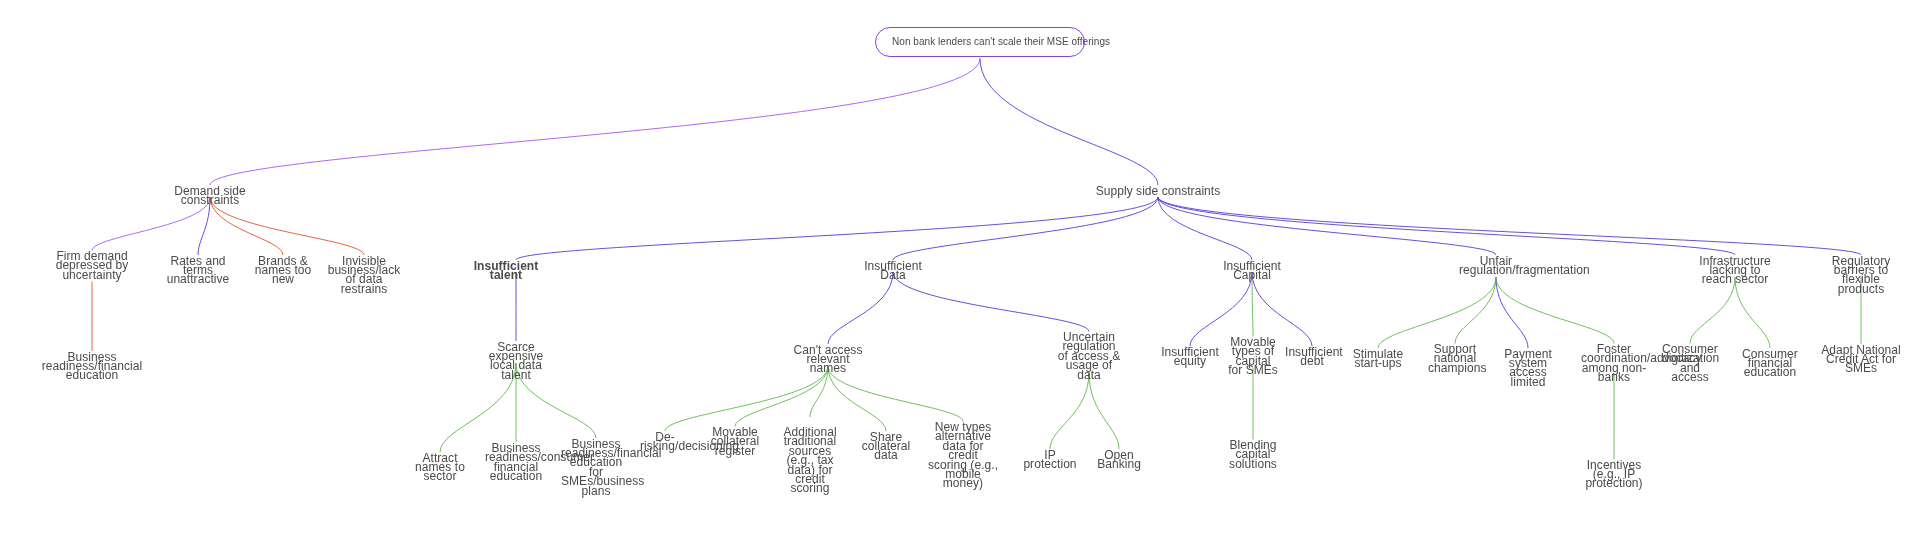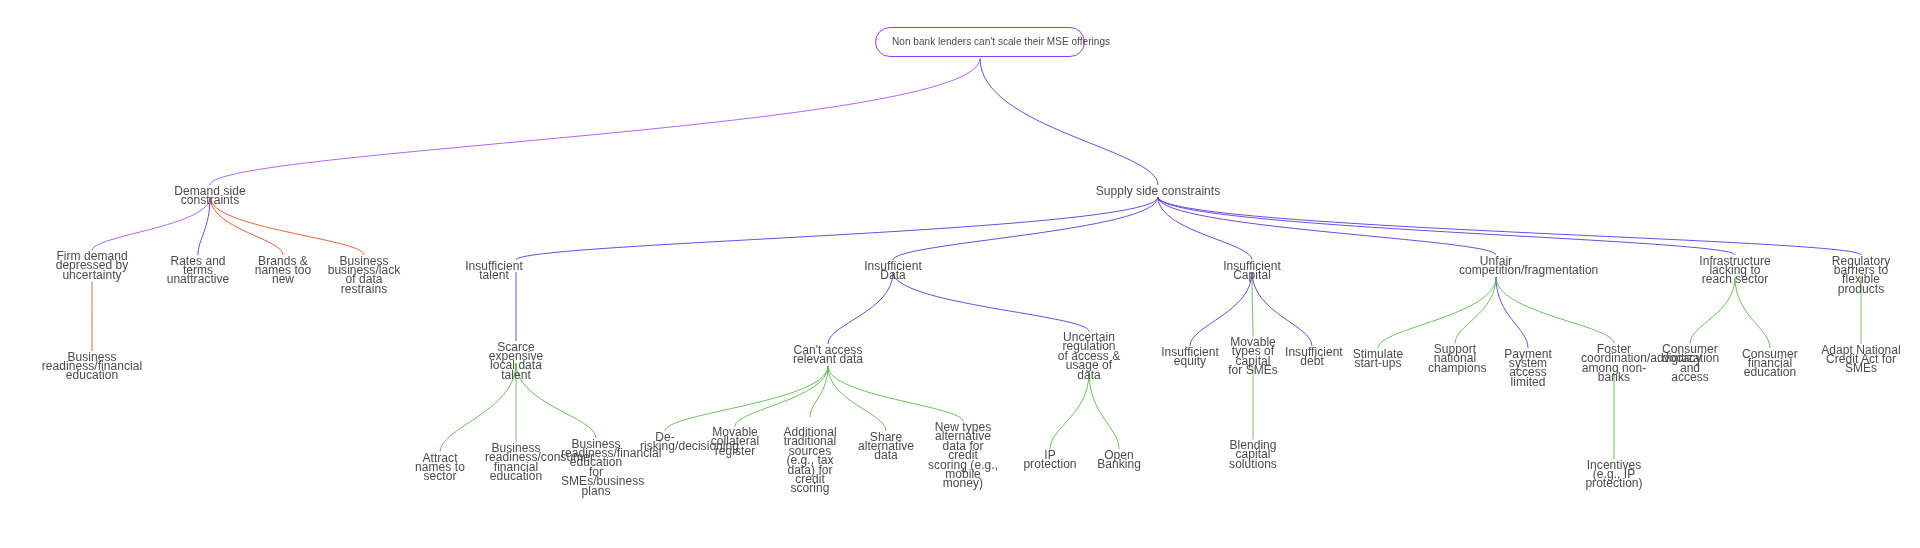--- a/index.html
+++ b/index.html
@@ -94,43 +94,43 @@
       <path d="M1735,277 C1735,316.05 1770,328.12 1770,348" fill="none" stroke="#5cb946" stroke-width="0.9"></path>
       <path d="M1861,277 C1861,313.85 1861,325.24 1861,344" fill="none" stroke="#5cb946" stroke-width="0.9"></path>
     </svg>
   <div id="nodes">
       <div class="node root" style="width: 210px; left: 875px; top: 27px;">Non bank lenders can't scale their MSE offerings</div>
       <div class="node" style="width: 130px; left: 145px; top: 186.5px;">Demand side constraints</div>
       <div class="node" style="width: 130px; left: 1093px; top: 186.5px;">Supply side constraints</div>
       <div class="node" style="width: 80px; left: 52px; top: 252px;">Firm demand depressed by uncertainty</div>
       <div class="node" style="width: 76px; left: 160px; top: 256.5px;">Rates and terms unattractive</div>
       <div class="node" style="width: 72px; left: 247px; top: 256.5px;">Brands &amp; names too new</div>
-      <div class="node" style="width: 78px; left: 325px; top: 256.5px;">Business business/lack of data restrains</div>
+      <div class="node" style="width: 78px; left: 325px; top: 256.5px;">Invisible business/lack of data restrains</div>
       <div class="node" style="width: 120px; left: 32px; top: 352.5px;">Business readiness/financial education</div>
-      <div class="node" style="width: 68px; left: 460px; top: 261.5px;">Insufficient talent</div>
+      <div class="node" style="width: 68px; left: 472px; top: 261.5px; font-weight: bold;">Insufficient talent</div>
       <div class="node" style="width: 64px; left: 484px; top: 342.5px;">Scarce expensive local data talent</div>
       <div class="node" style="width: 62px; left: 409px; top: 453.5px;">Attract names to sector</div>
       <div class="node" style="width: 62px; left: 485px; top: 444px;">Business readiness/consumer financial education</div>
       <div class="node" style="width: 70px; left: 561px; top: 439.5px;">Business readiness/financial education for SMEs/business plans</div>
       <div class="node" style="width: 66px; left: 860px; top: 261.5px;">Insufficient Data</div>
-      <div class="node" style="width: 72px; left: 792px; top: 345.5px;">Can't access relevant data</div>
+      <div class="node" style="width: 72px; left: 792px; top: 345.5px;">Can't access relevant names</div>
       <div class="node" style="width: 50px; left: 640px; top: 432.5px;">De-risking/decisioning</div>
       <div class="node" style="width: 50px; left: 710px; top: 428px;">Movable collateral register</div>
       <div class="node" style="width: 58px; left: 781px; top: 428px;">Additional traditional sources (e.g., tax data) for credit scoring</div>
-      <div class="node" style="width: 62px; left: 855px; top: 432.5px;">Share alternative data</div>
+      <div class="node" style="width: 62px; left: 855px; top: 432.5px;">Share collateral data</div>
       <div class="node" style="width: 72px; left: 927px; top: 423px;">New types alternative data for credit scoring (e.g., mobile money)</div>
       <div class="node" style="width: 66px; left: 1056px; top: 333px;">Uncertain regulation of access &amp; usage of data</div>
       <div class="node" style="width: 58px; left: 1021px; top: 450.5px;">IP protection</div>
       <div class="node" style="width: 62px; left: 1088px; top: 450.5px;">Open Banking</div>
       <div class="node" style="width: 66px; left: 1219px; top: 261.5px;">Insufficient Capital</div>
       <div class="node" style="width: 58px; left: 1161px; top: 347.5px;">Insufficient equity</div>
       <div class="node" style="width: 50px; left: 1228px; top: 338px;">Movable types of capital for SMEs</div>
       <div class="node" style="width: 54px; left: 1285px; top: 347.5px;">Insufficient debt</div>
       <div class="node" style="width: 52px; left: 1227px; top: 441px;">Blending capital solutions</div>
-      <div class="node" style="width: 74px; left: 1459px; top: 256.5px;">Unfair competition/fragmentation</div>
+      <div class="node" style="width: 74px; left: 1459px; top: 256.5px;">Unfair regulation/fragmentation</div>
       <div class="node" style="width: 54px; left: 1351px; top: 349.5px;">Stimulate start-ups</div>
       <div class="node" style="width: 54px; left: 1428px; top: 345px;">Support national champions</div>
       <div class="node" style="width: 70px; left: 1493px; top: 349.5px;">Payment system access limited</div>
       <div class="node" style="width: 66px; left: 1581px; top: 345px;">Foster coordination/advocacy among non-banks</div>
       <div class="node" style="width: 66px; left: 1581px; top: 460.5px;">Incentives (e.g., IP protection)</div>
       <div class="node" style="width: 76px; left: 1697px; top: 256.5px;">Infrastructure lacking to reach sector</div>
       <div class="node" style="width: 56px; left: 1662px; top: 345px;">Consumer digitization and access</div>
       <div class="node" style="width: 70px; left: 1735px; top: 349.5px;">Consumer financial education</div>
       <div class="node" style="width: 82px; left: 1820px; top: 256.5px;">Regulatory barriers  to flexible products</div>
       <div class="node" style="width: 82px; left: 1820px; top: 345.5px;">Adapt National Credit Act for SMEs</div>

